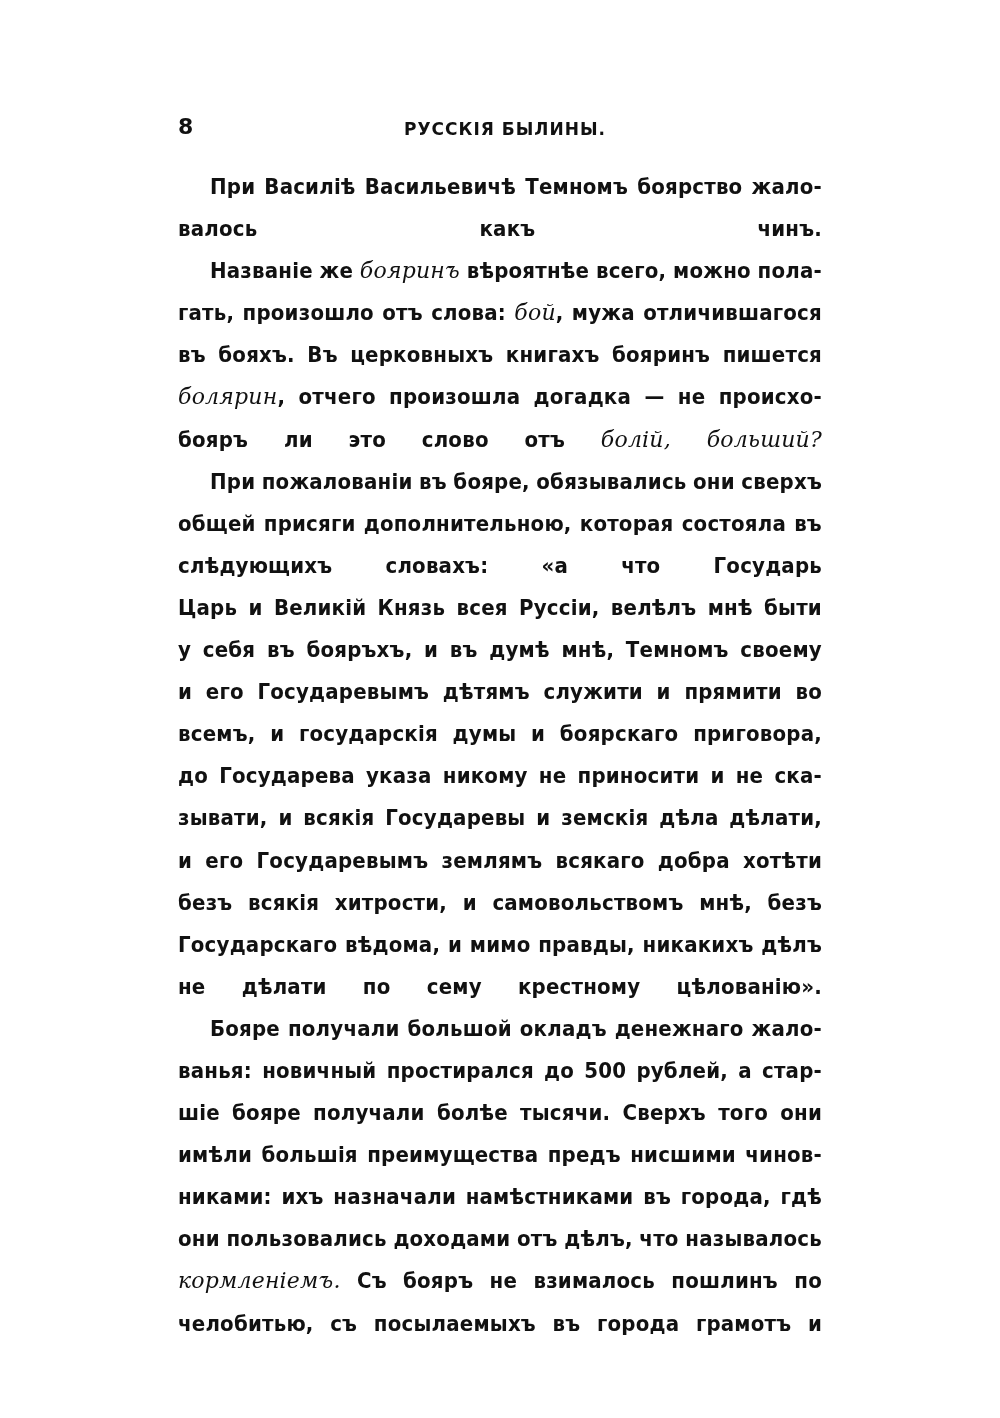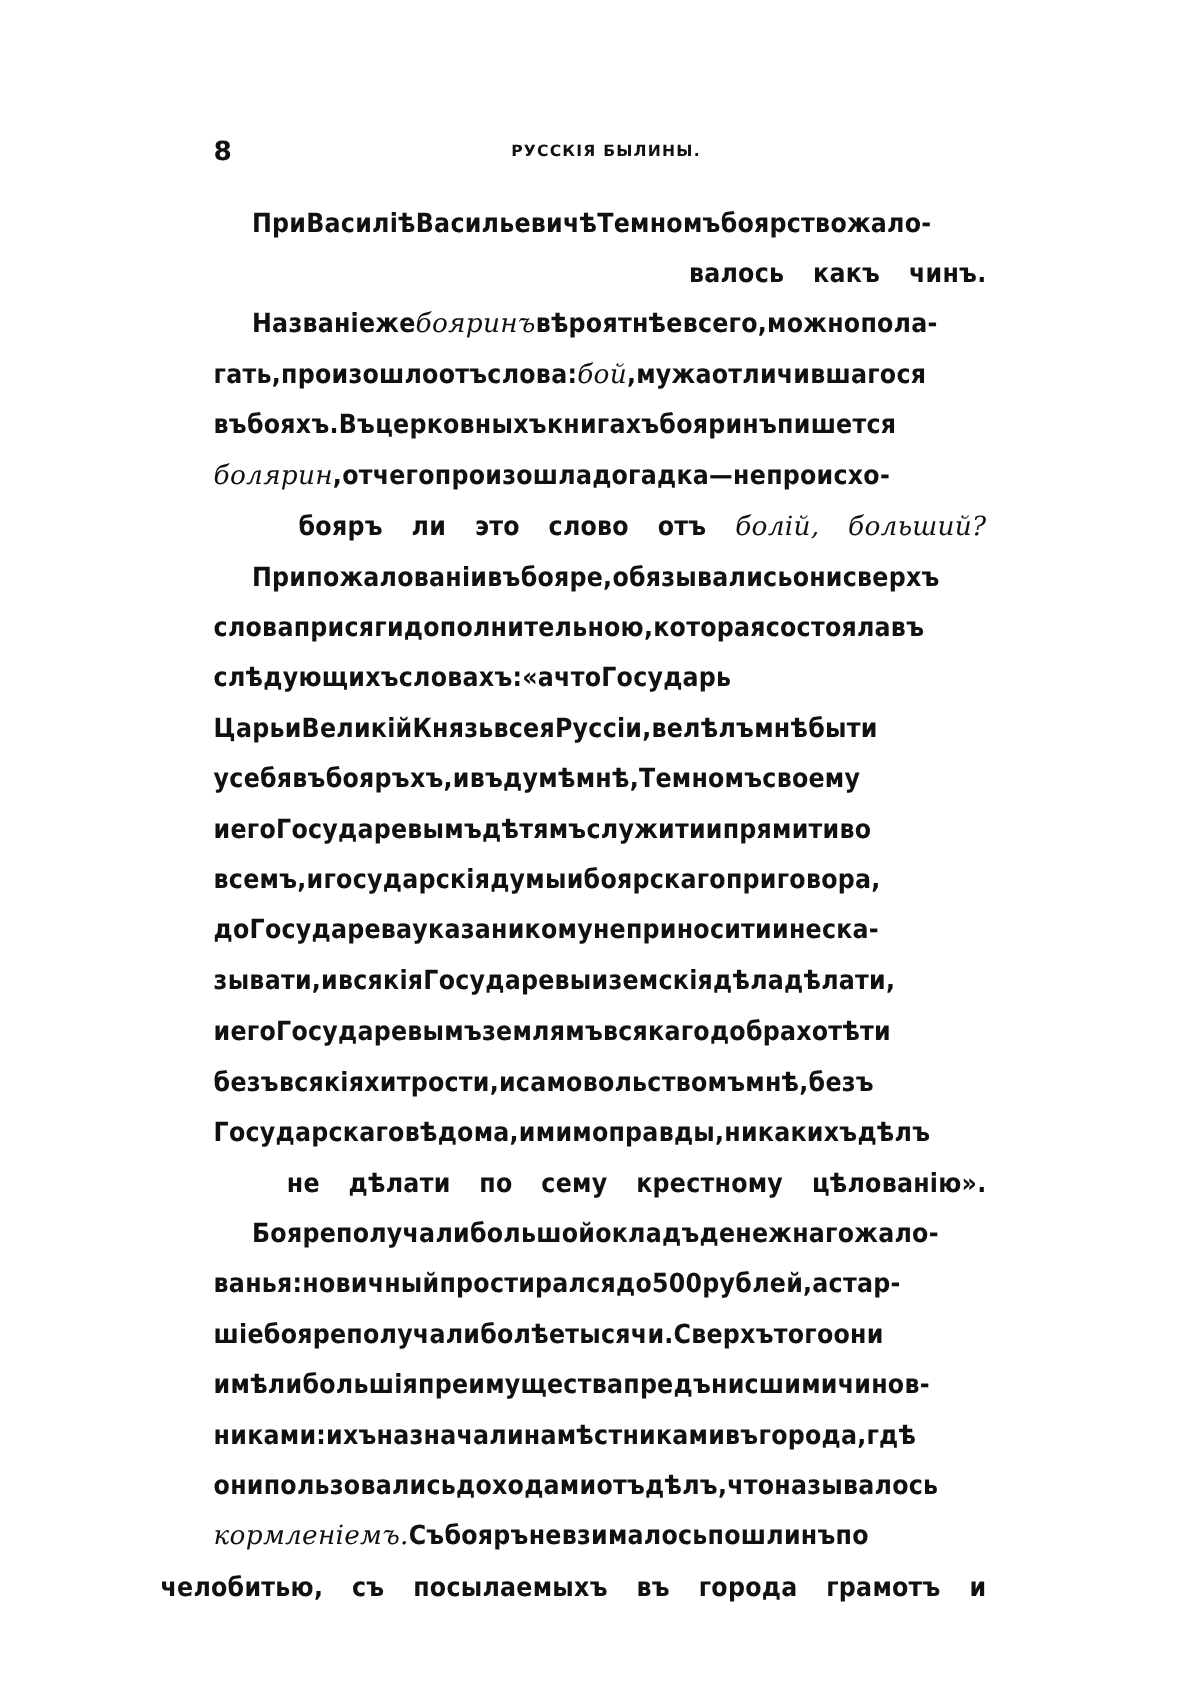--- a/index.html
+++ b/index.html
@@ -1,33 +1,33 @@
 <!DOCTYPE html>
 <html><head>
 <meta charset="utf-8">
 <style>
   html, body { margin: 0; padding: 0; background: #ffffff; }
   body { width: 1000px; height: 1418px; position: relative; overflow: hidden;
          font-family: "DejaVu Serif", "Liberation Serif", serif; color: #111; }
   .page-number { position: absolute; left: 178px; top: 114px; font-size: 22px; font-weight: bold;
                  font-family: "DejaVu Sans", sans-serif; }
   .running-head { position: absolute; left: 0; width: 1000px; top: 119px; text-align: center;
-                  font-size: 13px; font-weight: bold; letter-spacing: 1px;
+                  font-size: 17px; font-weight: bold; letter-spacing: 1px;
                   font-family: "DejaVu Sans", sans-serif; padding-left: 10px; box-sizing: border-box; }
   .body-text { position: absolute; left: 178px; top: 166px; width: 644px; }
   .line { display: block; height: 42.1px; line-height: 42.1px; font-size: 22px; font-weight: bold;
           font-family: "DejaVu Sans Condensed", "DejaVu Sans", sans-serif;
           text-align: justify; text-align-last: justify; white-space: nowrap; overflow: visible;
           letter-spacing: 0.2px; transform-origin: left center; }
   .line.indent { padding-left: 32px; box-sizing: border-box; }
   .line.last { text-align-last: left; }
   .line i { font-family: "DejaVu Serif", serif; font-style: italic; font-weight: normal; }
   .line i.b { font-weight: normal; }
-  .inner { display: flex; width: 100%; }
-  .line.last .inner { justify-content: flex-end; gap: 24px; }
+  .inner { display: flex; justify-content: space-between; width: 100%; }
+  .line.last .inner { justify-content: space-between; gap: 13px; }
   .inner span { white-space: nowrap; }
 </style>
 </head>
 <body>
 
 <div>
   <div class="page-number">8</div>
   <div class="running-head">РУССКІЯ БЫЛИНЫ.</div>
 
   <div class="body-text" id="body-text">
@@ -114,21 +114,21 @@
             <span>пожалованіи</span>
             <span>въ</span>
             <span>бояре,</span>
             <span>обязывались</span>
             <span>они</span>
             <span>сверхъ</span>
           </div>
         </div>
         <div class="line">
           <div class="inner">
-            <span>слова</span>
+            <span>общей</span>
             <span>присяги</span>
             <span>дополнительною,</span>
             <span>которая</span>
             <span>состояла</span>
             <span>въ</span>
           </div>
         </div>
         <div class="line">
           <div class="inner">
             <span>слѣдующихъ</span>

